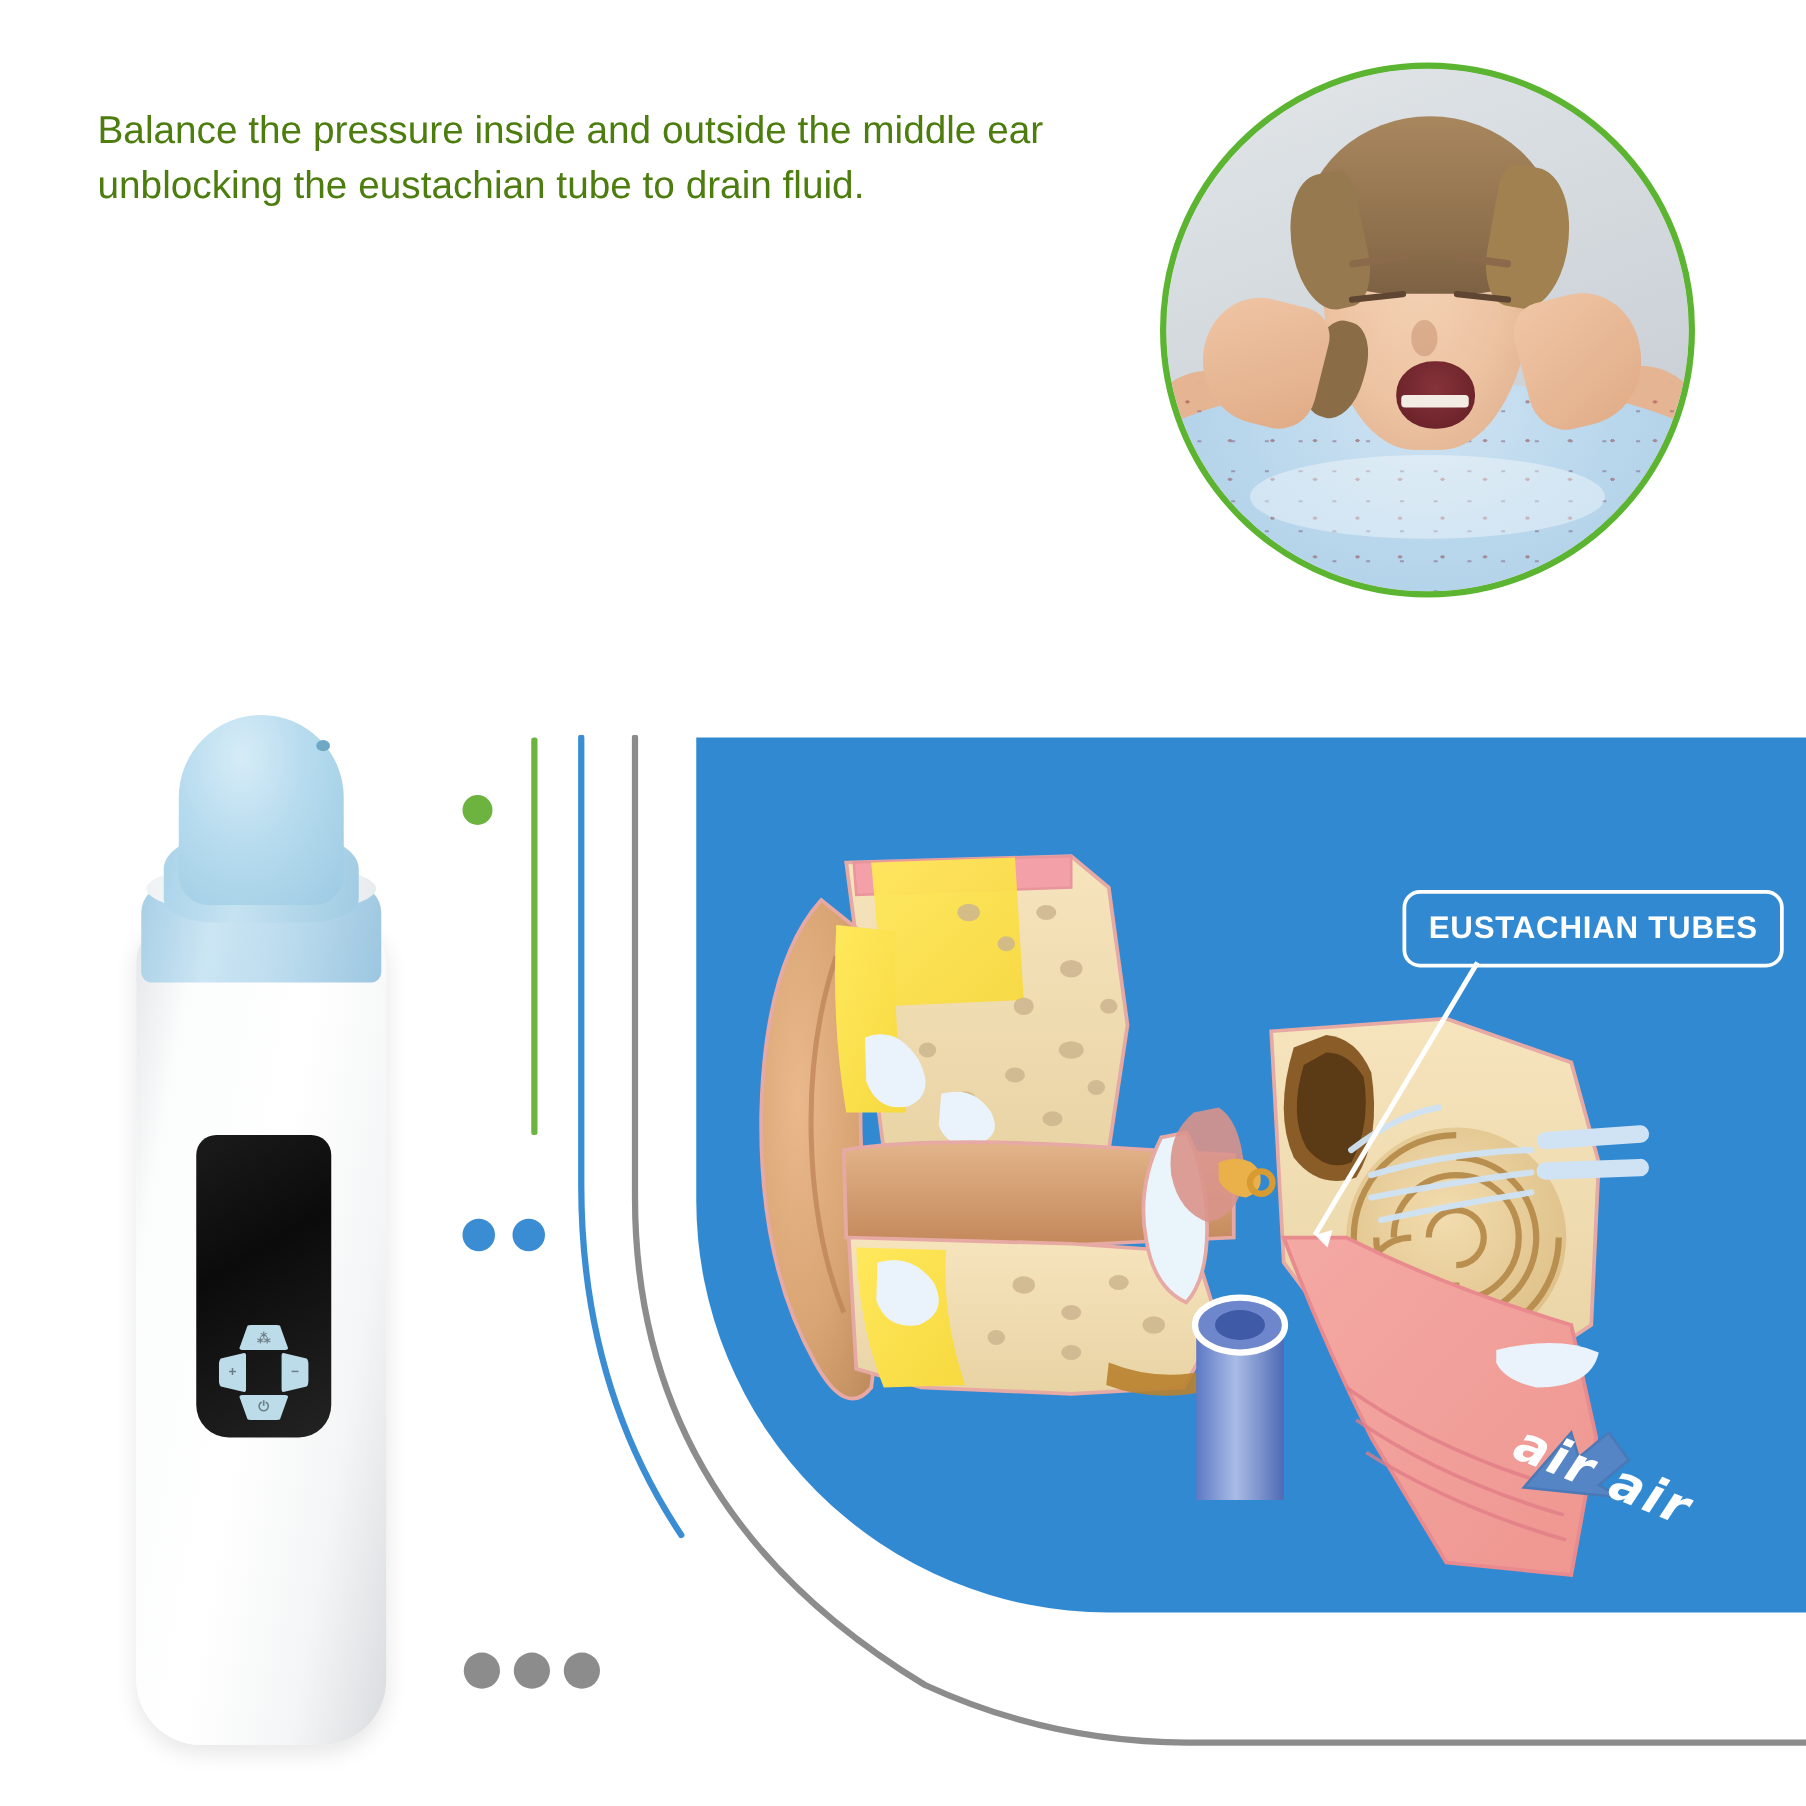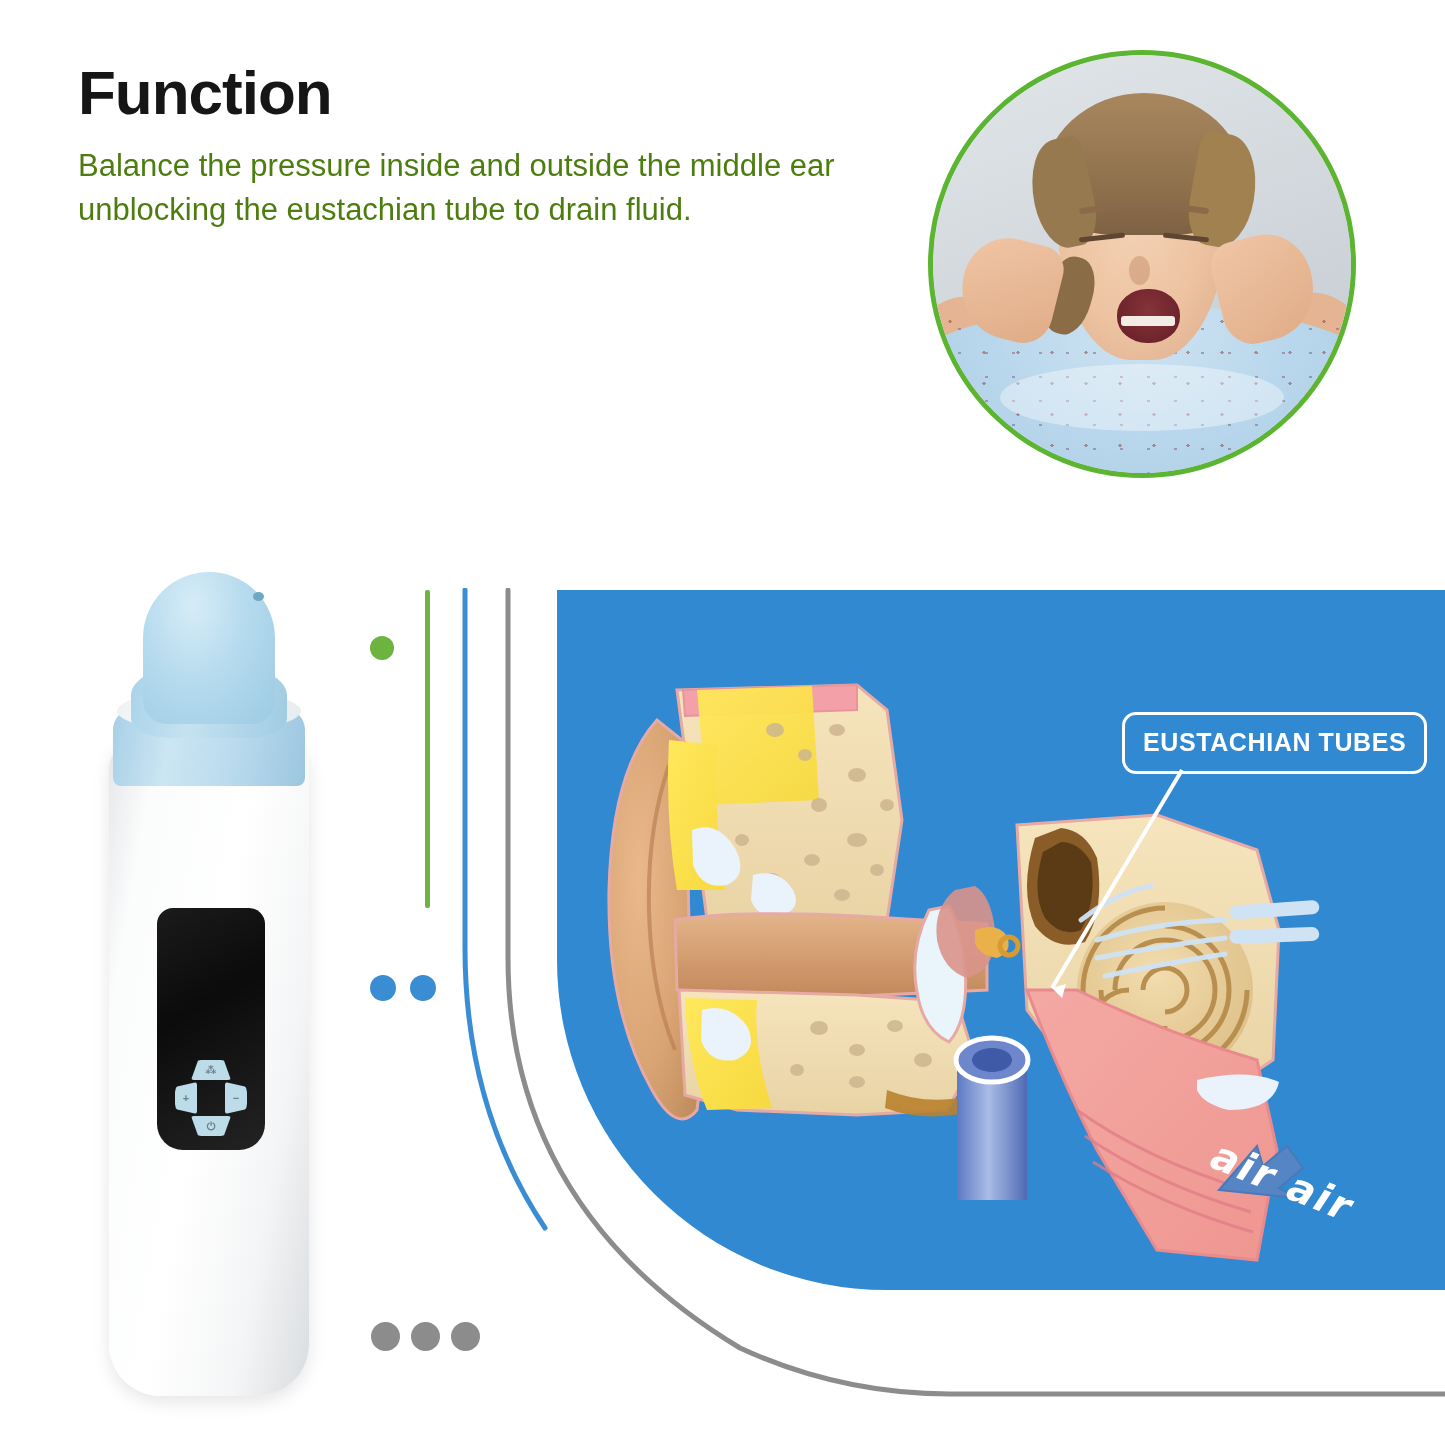--- a/index.html
+++ b/index.html
@@ -127,21 +127,20 @@
       border-radius:10px 3px 3px 10px;clip-path:polygon(0 16%,100% 0,100% 100%,0 84%);}
   #btn-minus{left:50px;top:22px;width:22px;height:32px;
       border-radius:3px 10px 10px 3px;clip-path:polygon(0 0,100% 16%,100% 84%,0 100%);}
   #btn-power{left:16px;top:56px;width:40px;height:20px;
       border-radius:3px 3px 10px 10px;clip-path:polygon(0 0,100% 0,82% 100%,18% 100%);}
 </style>
 </head>
 <body>
 
 <div id="header-block">
-  <div id="title-line1">Function</div>
   <div id="subtitle">Balance the pressure inside and outside the middle ear unblocking the eustachian tube to drain fluid.</div>
 </div>
 
 <div id="photo-circle">
   <div id="photo-inner">
     <div class="ph bg-wall"></div>
     <div class="ph arm-l"></div>
     <div class="ph arm-r"></div>
     <div class="ph dress"></div>
     <div class="ph dress-dots"></div>

